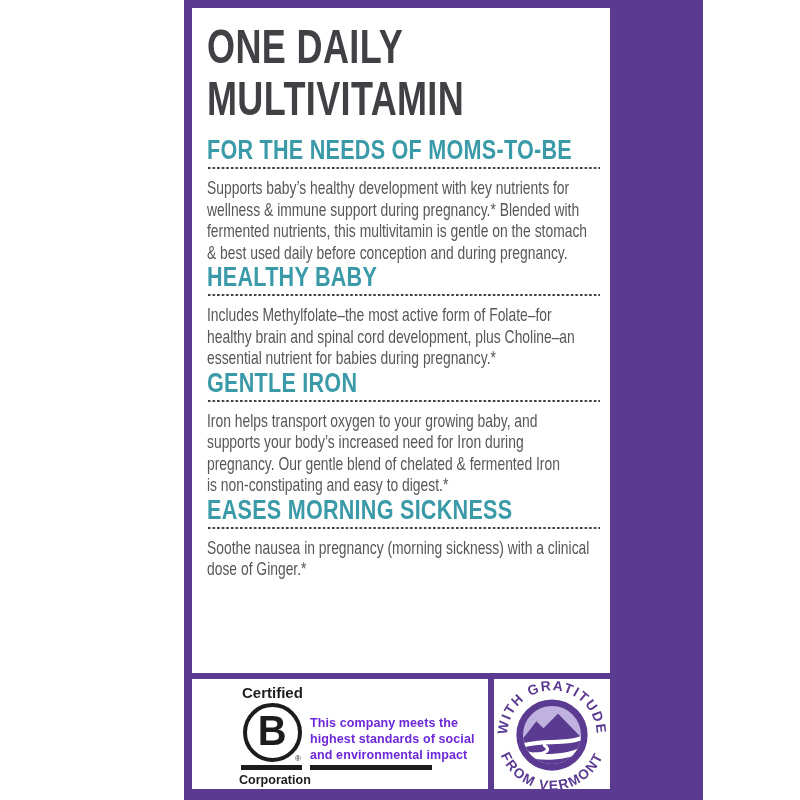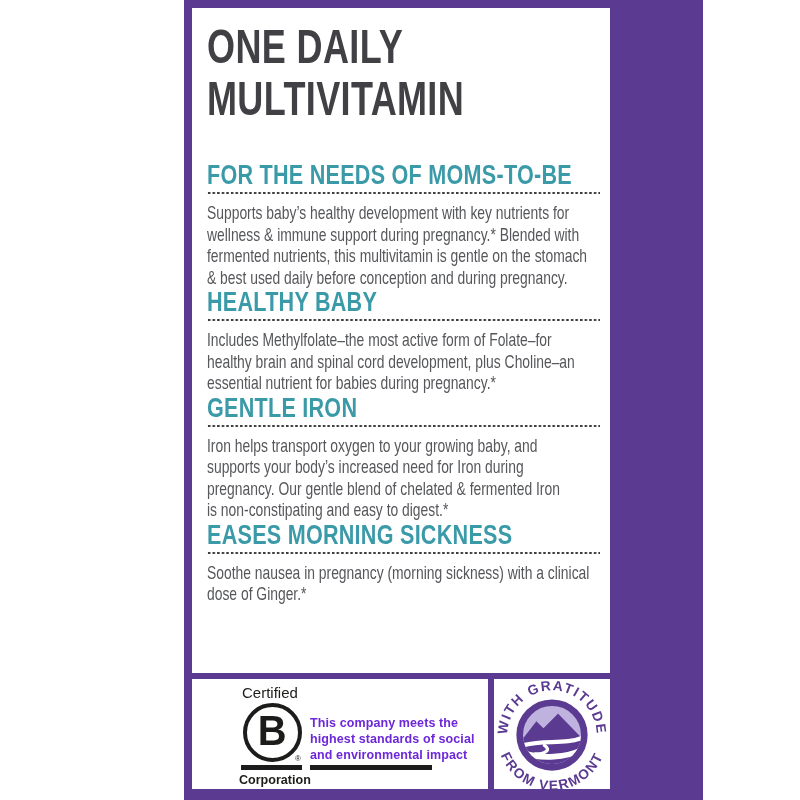--- a/index.html
+++ b/index.html
@@ -9,30 +9,30 @@
   .label{position:absolute;left:184px;top:0;width:519px;height:800px;background:#5b3b92;}
   .main{position:absolute;left:8px;top:8px;width:418px;height:665px;background:#ffffff;
         box-sizing:border-box;padding:0 10px 0 15px;overflow:hidden;}
   .foot-left{position:absolute;left:8px;top:679px;width:296px;height:110px;background:#ffffff;}
   .foot-right{position:absolute;left:310px;top:679px;width:116px;height:110px;background:#ffffff;}
   
   .title{margin-top:13px;font-weight:bold;font-size:48px;line-height:52px;color:#414044;
          letter-spacing:0.5px;transform:scaleX(0.75);transform-origin:0 0;white-space:nowrap;}
   
   .section{}
-  .section.first{margin-top:36px;}
+  .section.first{margin-top:11px;}
   .section-heading{display:inline-block;font-weight:bold;font-size:27px;line-height:28px;
          color:#3b9aa8;letter-spacing:0.3px;transform:scaleX(0.8);transform-origin:0 0;
          white-space:nowrap;}
   .dots{height:4px;margin:2px 0 7px 0;background-image:radial-gradient(circle at 2px 2px,#3b3b3d 1.25px,rgba(0,0,0,0) 1.5px);
         background-size:4.6px 4px;background-repeat:repeat-x;}
   .body{font-size:19px;line-height:21.5px;color:#56575a;width:540px;
         transform:scaleX(0.73);transform-origin:0 0;white-space:pre-line;}
   
-  .certified{position:absolute;left:50px;top:5px;font-size:15px;font-weight:normal;color:#1c1c1a;}
+  .certified{position:absolute;left:50px;top:5px;font-size:15px;font-weight:bold;color:#1c1c1a;}
   .bcircle{position:absolute;left:51px;top:24px;width:59px;height:59px;border:4.5px solid #1c1c1a;
            border-radius:50%;box-sizing:border-box;display:flex;align-items:center;justify-content:center;}
   .bletter{font-size:42px;font-weight:bold;color:#1c1c1a;line-height:1;transform:scaleX(0.95);padding-bottom:3px;}
   .breg{position:absolute;left:103px;top:75px;font-size:8px;color:#1c1c1a;}
   .bbar{position:absolute;left:49px;top:86px;width:61px;height:5px;background:#1c1c1a;}
   .bcorp-word{position:absolute;left:47px;top:93px;font-size:13.5px;font-weight:bold;color:#1c1c1a;
               transform:scaleX(0.93);transform-origin:0 0;white-space:nowrap;}
   .btagline{position:absolute;left:118px;top:36px;font-size:12.5px;font-weight:bold;line-height:16px;
             color:#6d28d9;white-space:pre-line;letter-spacing:0.1px;}
   .btagbar{position:absolute;left:118px;top:86px;width:122px;height:5px;background:#1c1c1a;}

